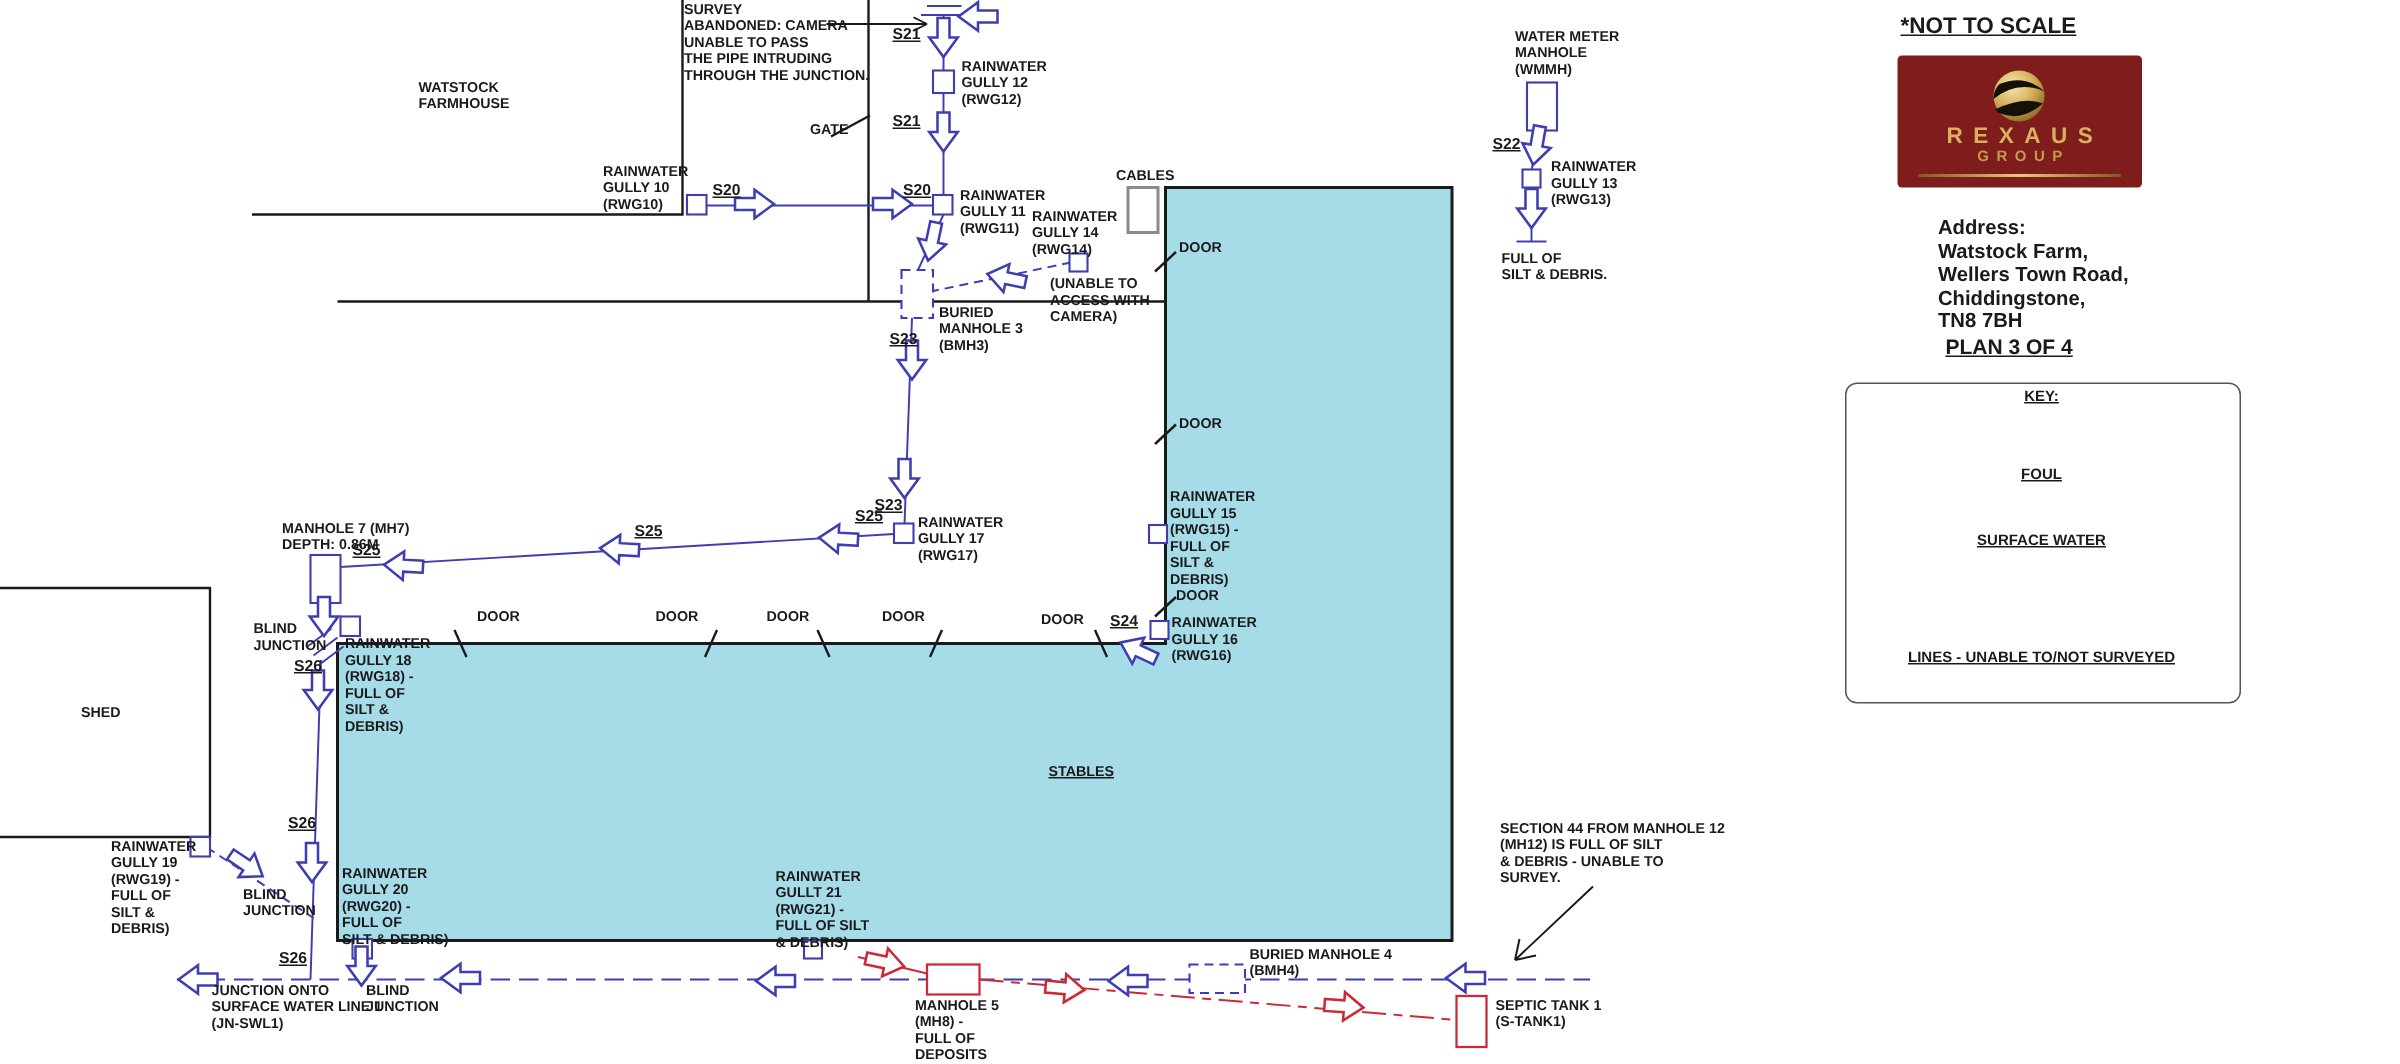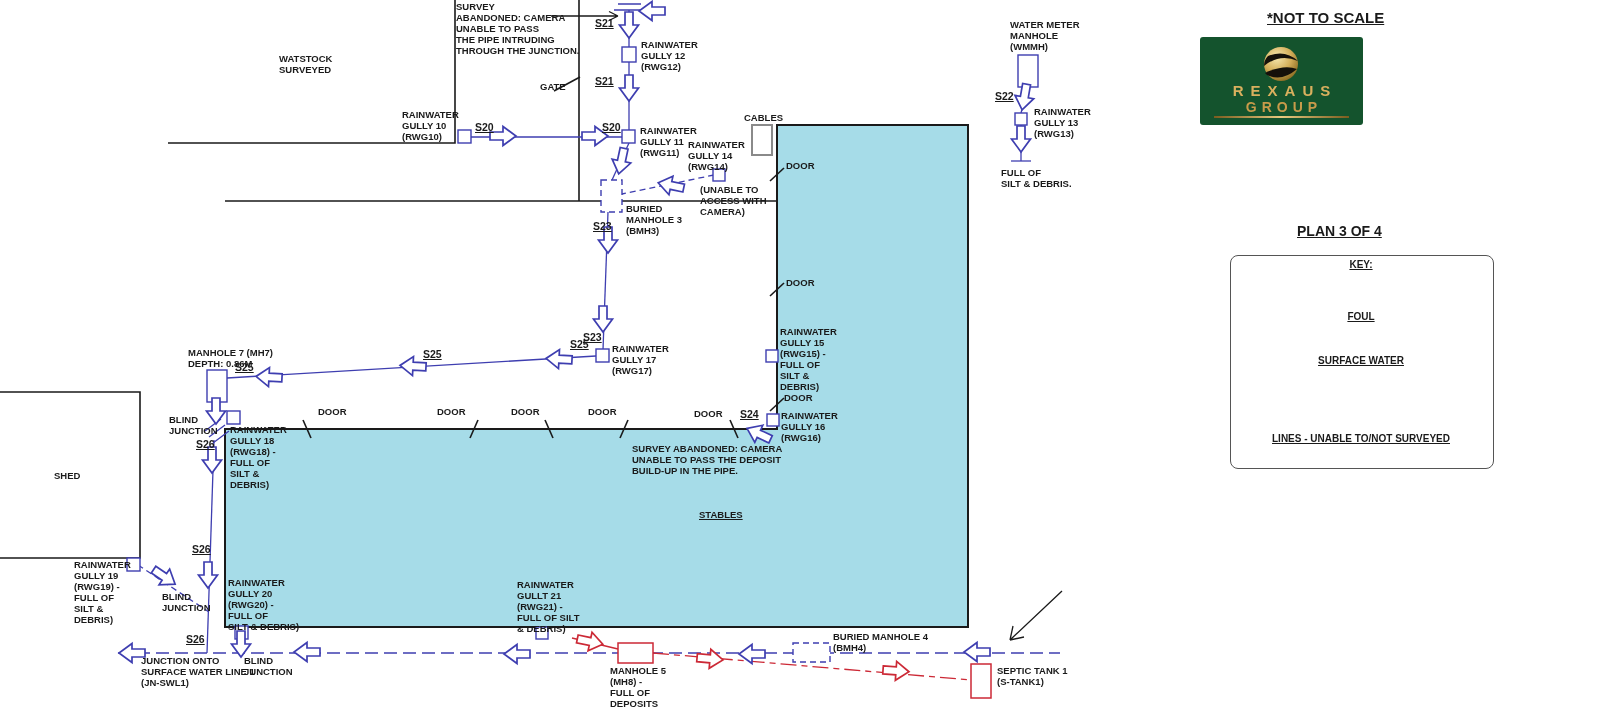--- a/index.html
+++ b/index.html
@@ -19,25 +19,25 @@
   .pr{stroke:var(--foul,#cc2936);fill:none;stroke-width:1.3;}
   .ps{stroke:#1a1a1a;fill:none;stroke-width:1.6;}
   .cb{color:var(--sw,#3e3eb0);}
   .cr{color:var(--foul,#cc2936);}
   .stablesfill{fill:var(--fill,#a6dce8);stroke:#1a1a1a;stroke-width:2;}
   .sq{fill:#fff;stroke:var(--sw,#3e3eb0);stroke-width:1.4;}
   .sqr{fill:#fff;stroke:var(--foul,#cc2936);stroke-width:1.5;}
   .dash{stroke-dasharray:13 6;}
   .dashs{stroke-dasharray:6 4;}
   .dashr{stroke-dasharray:16 5 6 5;}
-  .logo{position:absolute;left:1200px;top:37px;width:163px;height:88px;background:#14532d;
+  .logo{position:absolute;left:1265px;top:37px;width:163px;height:88px;background:#7f1d1d;
         border-radius:3px;text-align:center;}
   .logo-brand{position:absolute;left:0;right:0;top:45px;color:#d9b05e;font-size:15px;
               letter-spacing:7px;text-indent:7px;}
-  .logo-sub{position:absolute;left:0;right:0;top:62px;color:#c89b4a;font-size:14px;
+  .logo-sub{position:absolute;left:0;right:0;top:62px;color:#c89b4a;font-size:10px;
             letter-spacing:5px;text-indent:5px;}
   .logo-line{position:absolute;left:14px;right:14px;top:79px;height:2px;
              background:linear-gradient(90deg,#7a5c1e,#e8c980,#7a5c1e);}
   .keybox{position:absolute;left:1230px;top:255px;width:262px;height:212px;
           border:1.5px solid #555;border-radius:8px;background:#fff;}
 </style>
 </head>
 <body>
 
 <div class="canvas">
@@ -176,21 +176,21 @@
 UNABLE TO PASS
 THE PIPE INTRUDING
 THROUGH THE JUNCTION.</div>
 <div class="lbl sec" style="left:595px;top:18px">S21</div>
 <div class="lbl" style="left:641px;top:39px">RAINWATER
 GULLY 12
 (RWG12)</div>
 <div class="lbl sec" style="left:595px;top:76px">S21</div>
 <div class="lbl" style="left:540px;top:81px">GATE</div>
 <div class="lbl" style="left:279px;top:53px">WATSTOCK
-SURVEYED</div>
+FARMHOUSE</div>
 <div class="lbl" style="left:402px;top:109px">RAINWATER
 GULLY 10
 (RWG10)</div>
 <div class="lbl sec" style="left:475px;top:122px">S20</div>
 <div class="lbl sec" style="left:602px;top:122px">S20</div>
 <div class="lbl" style="left:640px;top:125px">RAINWATER
 GULLY 11
 (RWG11)</div>
 <div class="lbl" style="left:688px;top:139px">RAINWATER
 GULLY 14
@@ -240,33 +240,34 @@
 <div class="lbl sec" style="left:740px;top:409px">S24</div>
 <div class="lbl" style="left:781px;top:410px">RAINWATER
 GULLY 16
 (RWG16)</div>
 <div class="lbl" style="left:230px;top:424px">RAINWATER
 GULLY 18
 (RWG18) -
 FULL OF
 SILT &amp;
 DEBRIS)</div>
-<div class="lbl" style="left:632px;top:443px">SURVEY ABANDONED: CAMERA
-UNABLE TO PASS THE DEPOSIT
-BUILD-UP IN THE PIPE.</div>
 <div class="lbl sec" style="left:196px;top:439px">S26</div>
 <div class="lbl" style="left:54px;top:470px">SHED</div>
 <div class="lbl u" style="left:699px;top:509px">STABLES</div>
 <div class="lbl sec" style="left:192px;top:544px">S26</div>
 <div class="lbl" style="left:74px;top:559px">RAINWATER
 GULLY 19
 (RWG19) -
 FULL OF
 SILT &amp;
 DEBRIS)</div>
+<div class="lbl" style="left:1000px;top:547px">SECTION 44 FROM MANHOLE 12
+(MH12) IS FULL OF SILT
+&amp; DEBRIS - UNABLE TO
+SURVEY.</div>
 <div class="lbl" style="left:228px;top:577px">RAINWATER
 GULLY 20
 (RWG20) -
 FULL OF
 SILT &amp; DEBRIS)</div>
 <div class="lbl" style="left:162px;top:591px">BLIND
 JUNCTION</div>
 <div class="lbl" style="left:517px;top:579px">RAINWATER
 GULLT 21
 (RWG21) -
@@ -300,20 +301,25 @@
     </defs>
     <circle cx="81" cy="27" r="17" fill="url(#gold)"></circle>
     <path d="M64,29 Q80,16 98,24 Q85,12 68,19 Q64,23 64,29 Z" fill="#15100a"></path>
     <path d="M65,36 Q84,27 97,32 Q82,45 67,38 Z" fill="#15100a"></path>
   </svg>
   <div class="logo-brand">REXAUS</div>
   <div class="logo-sub">GROUP</div>
   <div class="logo-line"></div>
 </div>
 
+<div class="lbl bi addr" style="left:1292px;top:144px">Address:
+Watstock Farm,
+Wellers Town Road,
+Chiddingstone,
+TN8 7BH</div>
 <div class="lbl bi u plan" style="left:1297px;top:226px">PLAN 3 OF 4</div>
 
 <div class="keybox"></div>
 <div class="lbl ctr u keylbl" style="left:1361px;top:259px">KEY:</div>
 <div class="lbl ctr u keylbl" style="left:1361px;top:311px">FOUL</div>
 <div class="lbl ctr u keylbl" style="left:1361px;top:355px">SURFACE WATER</div>
 <div class="lbl ctr u keylbl" style="left:1361px;top:433px">LINES - UNABLE TO/NOT SURVEYED</div>
 
 </div>
 

